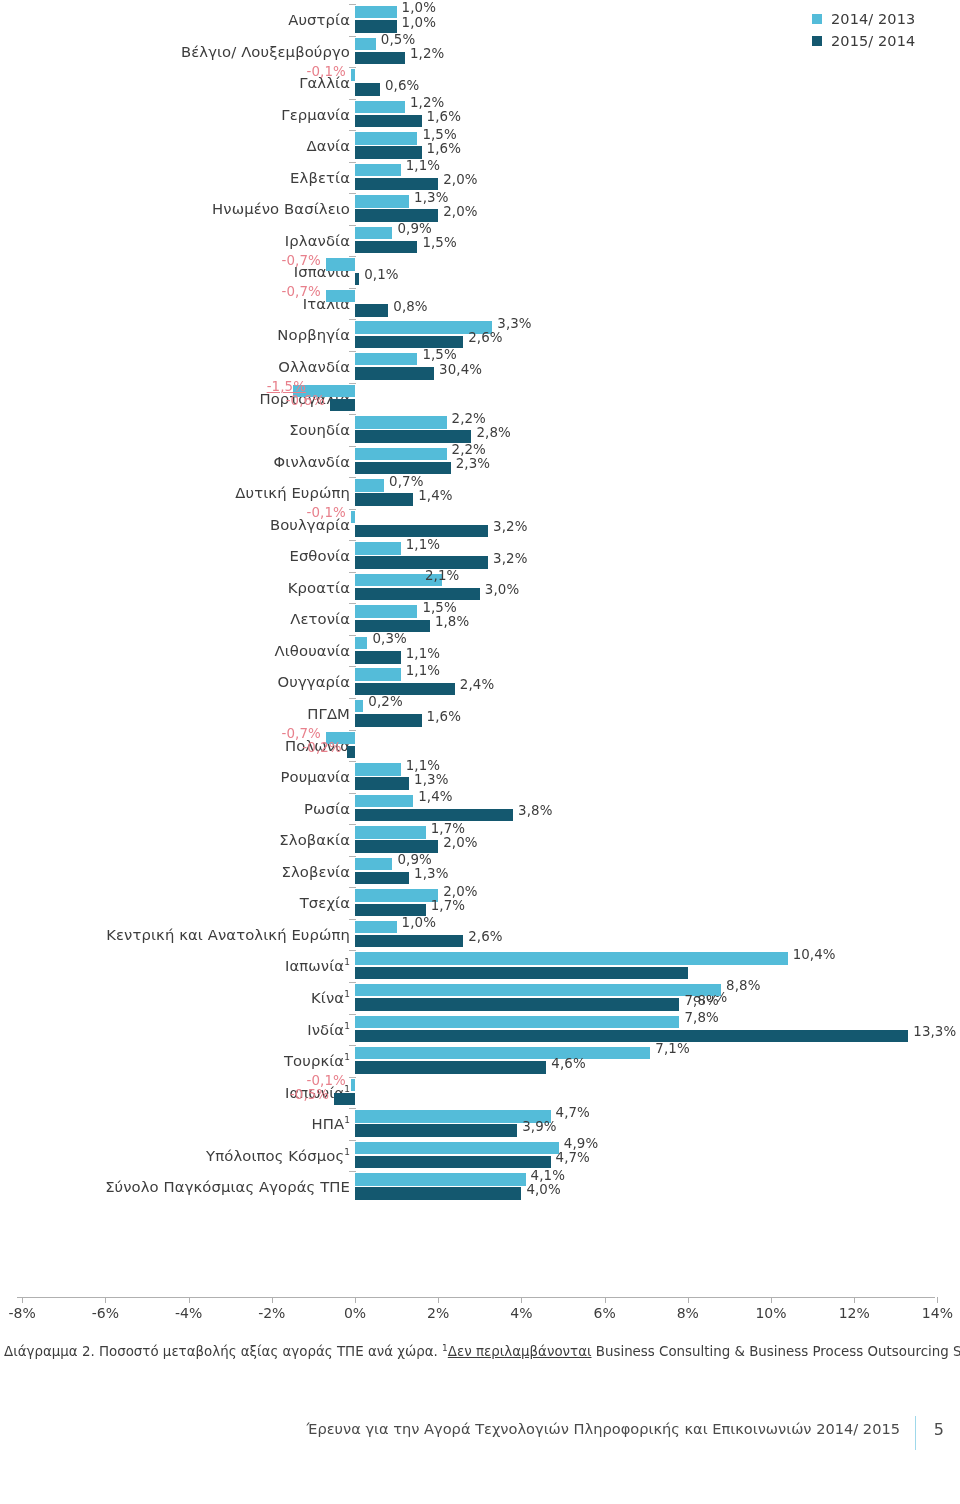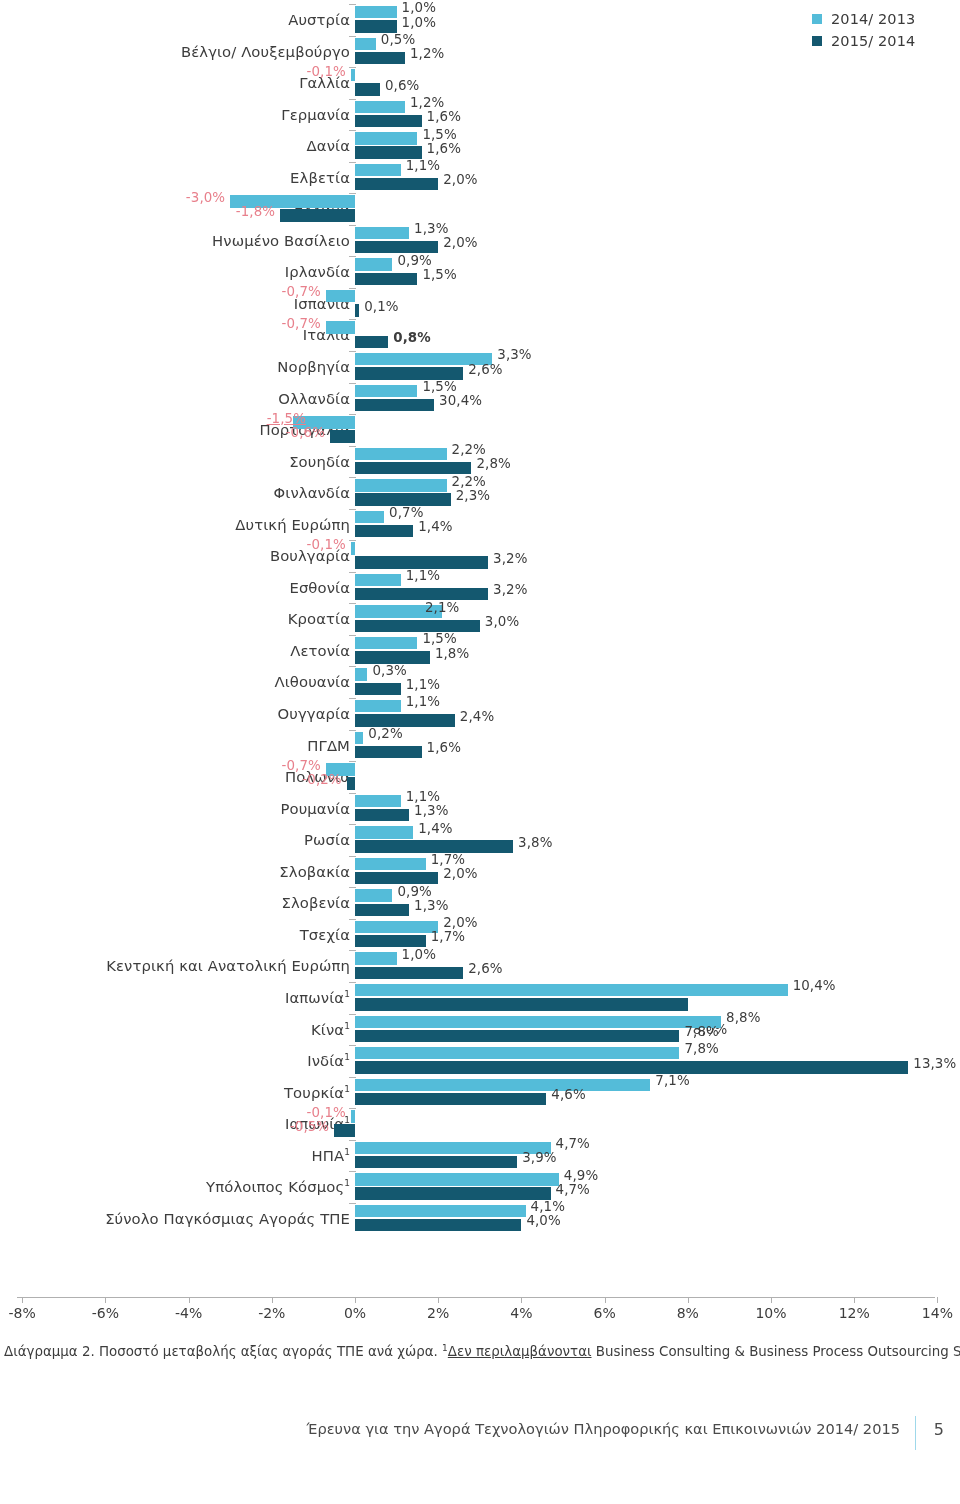--- a/index.html
+++ b/index.html
@@ -223,28 +223,20 @@
       <div class="row">
         <div class="zero-tick"></div>
         <div class="cat-label"><span>Ελβετία</span></div>
         <div class="bar s0" style="left: 355px; width: 45.76px;"></div>
         <div class="vlabel s0" style="left: 405.76px;">1,1%</div>
         <div class="bar s1" style="left: 355px; width: 83.2px;"></div>
         <div class="vlabel s1" style="left: 443.2px;">2,0%</div>
       </div>
       <div class="row">
         <div class="zero-tick"></div>
-        <div class="cat-label"><span>Ελλάδα</span></div>
-        <div class="bar s0" style="left: 230.2px; width: 124.8px;"></div>
-        <div class="vlabel s0 neg" style="right: 734.8px;">-3,0%</div>
-        <div class="bar s1" style="left: 280.12px; width: 74.88px;"></div>
-        <div class="vlabel s1 neg" style="right: 684.88px;">-1,8%</div>
-      </div>
-      <div class="row">
-        <div class="zero-tick"></div>
         <div class="cat-label"><span>Ηνωμένο Βασίλειο</span></div>
         <div class="bar s0" style="left: 355px; width: 54.08px;"></div>
         <div class="vlabel s0" style="left: 414.08px;">1,3%</div>
         <div class="bar s1" style="left: 355px; width: 83.2px;"></div>
         <div class="vlabel s1" style="left: 443.2px;">2,0%</div>
       </div>
       <div class="row">
         <div class="zero-tick"></div>
         <div class="cat-label"><span>Ιρλανδία</span></div>
         <div class="bar s0" style="left: 355px; width: 37.44px;"></div>
@@ -259,21 +251,21 @@
         <div class="vlabel s0 neg" style="right: 639.12px;">-0,7%</div>
         <div class="bar s1" style="left: 355px; width: 4.16px;"></div>
         <div class="vlabel s1" style="left: 364.16px;">0,1%</div>
       </div>
       <div class="row">
         <div class="zero-tick"></div>
         <div class="cat-label"><span>Ιταλία</span></div>
         <div class="bar s0" style="left: 325.88px; width: 29.12px;"></div>
         <div class="vlabel s0 neg" style="right: 639.12px;">-0,7%</div>
         <div class="bar s1" style="left: 355px; width: 33.28px;"></div>
-        <div class="vlabel s1" style="left: 393.28px; font-weight: bold;">0,8%</div>
+        <div class="vlabel s1" style="left: 393.28px;">0,8%</div>
       </div>
       <div class="row">
         <div class="zero-tick"></div>
         <div class="cat-label"><span>Νορβηγία</span></div>
         <div class="bar s0" style="left: 355px; width: 137.28px;"></div>
         <div class="vlabel s0" style="left: 497.28px;">3,3%</div>
         <div class="bar s1" style="left: 355px; width: 108.16px;"></div>
         <div class="vlabel s1" style="left: 468.16px;">2,6%</div>
       </div>
       <div class="row">

